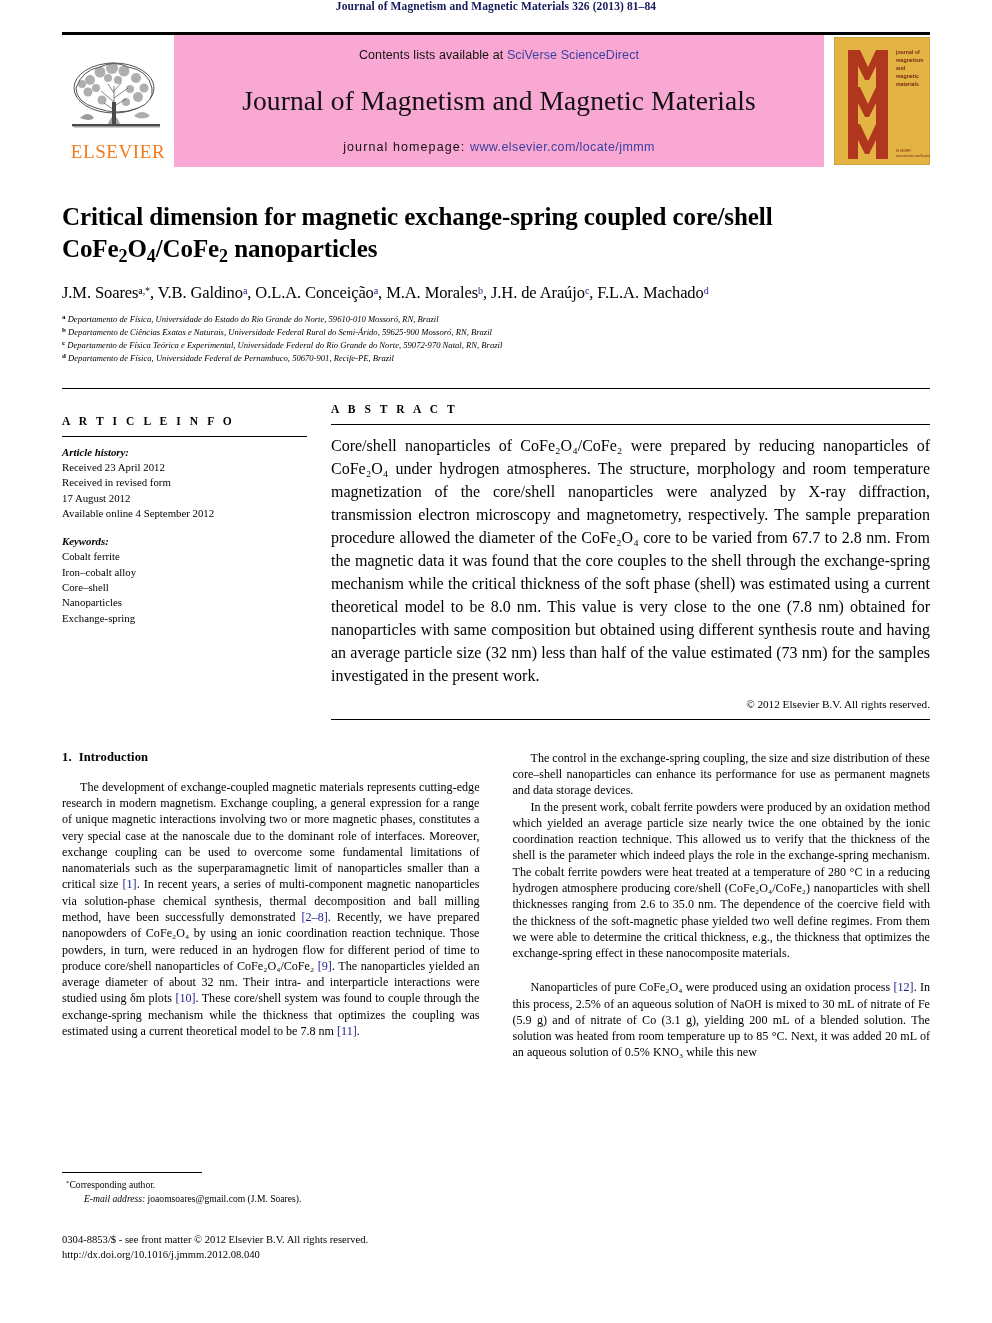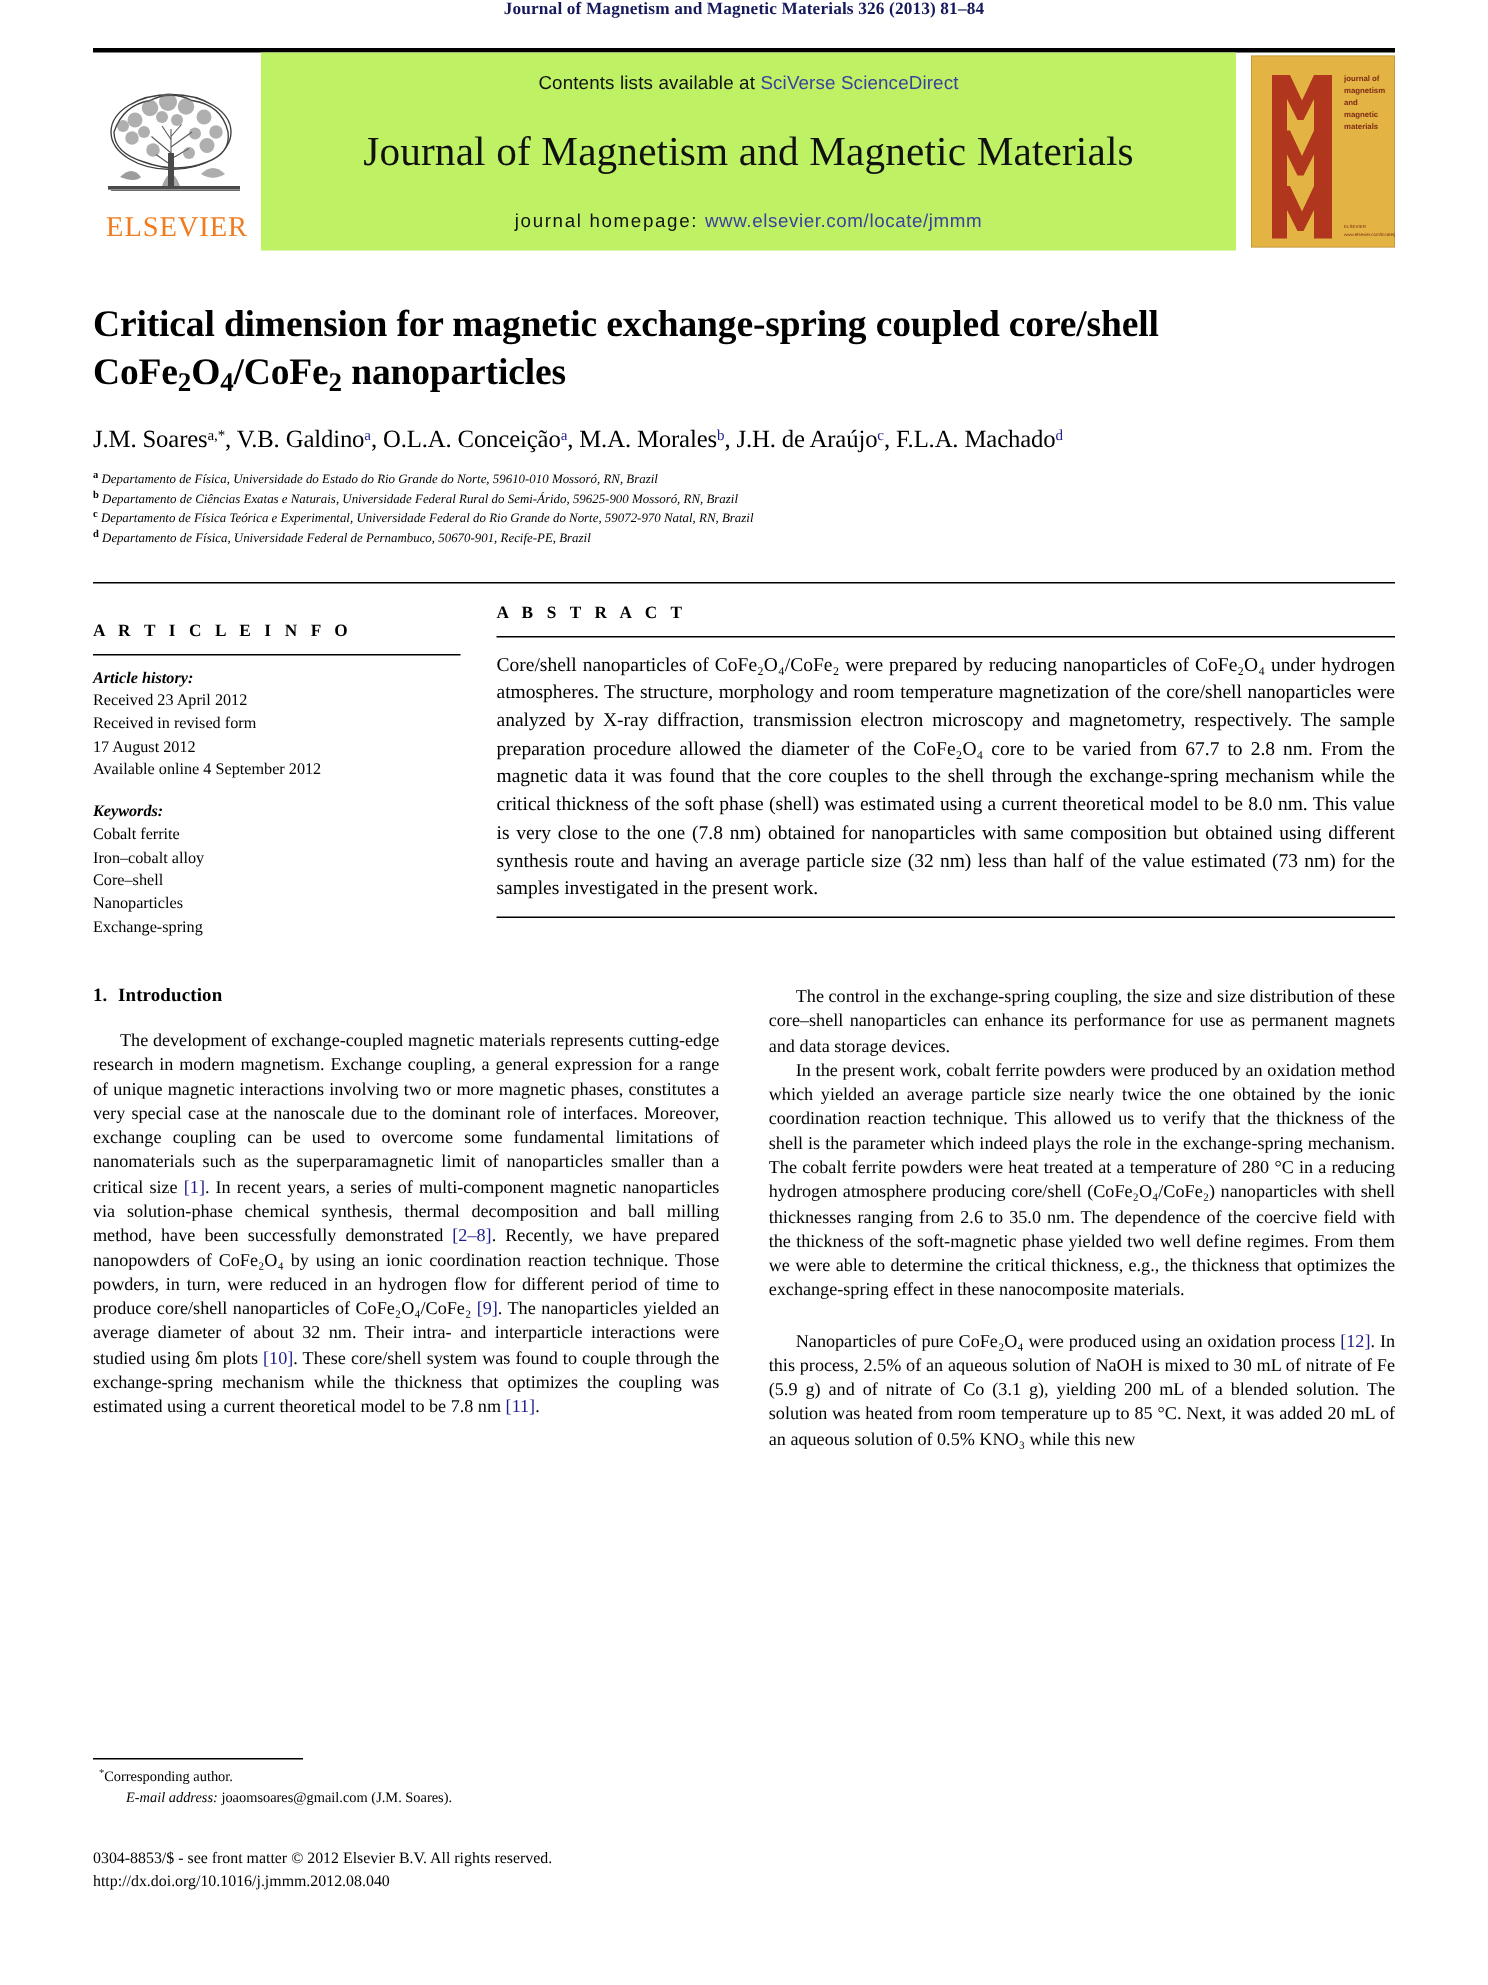--- a/index.html
+++ b/index.html
@@ -55,21 +55,21 @@
   .elsevier-word {
     font-family: "Liberation Serif", serif;
     font-size: 19px;
     letter-spacing: 0.6px;
     color: #f07c1f;
     line-height: 1;
     padding-bottom: 2px;
   }
   .banner {
     flex: 1 1 auto;
-    background: #bef264;
+    background: #f9a8d4;
     margin-left: 0;
     display: flex;
     flex-direction: column;
     align-items: center;
     justify-content: space-between;
     padding: 13px 0 13px 0;
     box-sizing: border-box;
   }
   .contents-line {
     font-family: "Liberation Sans", sans-serif;
@@ -148,21 +148,21 @@
     font-weight: bold;
     letter-spacing: 3.1px;
     font-family: "Liberation Serif", serif;
     margin-bottom: 9px;
   }
   .rule { border-top: 1px solid #000; }
   .info-body { font-size: 10.8px; line-height: 1.42; padding-top: 8px; }
   .info-body .ital { font-style: italic; font-weight: bold; }
   .kw-block { margin-top: 13px; }
   .abs-body {
-    font-size: 13px;
+    font-size: 16px;
     line-height: 1.44;
     text-align: justify;
     padding-top: 9px;
   }
   .copyright {
     text-align: right;
     font-size: 11.2px;
     margin-top: 11px;
   }
   .abs-rule-bottom { border-top: 1.5px solid #000; margin-top: 9px; }
@@ -352,20 +352,21 @@
           <div>Nanoparticles</div>
           <div>Exchange-spring</div>
         </div>
       </div>
     </div>
 
     <div class="col-abs">
       <div class="sec-label">A B S T R A C T</div>
       <div class="rule"></div>
       <div class="abs-body">Core/shell nanoparticles of CoFe₂O₄/CoFe₂ were prepared by reducing nanoparticles of CoFe₂O₄ under hydrogen atmospheres. The structure, morphology and room temperature magnetization of the core/shell nanoparticles were analyzed by X-ray diffraction, transmission electron microscopy and magnetometry, respectively. The sample preparation procedure allowed the diameter of the CoFe₂O₄ core to be varied from 67.7 to 2.8 nm. From the magnetic data it was found that the core couples to the shell through the exchange-spring mechanism while the critical thickness of the soft phase (shell) was estimated using a current theoretical model to be 8.0 nm. This value is very close to the one (7.8 nm) obtained for nanoparticles with same composition but obtained using different synthesis route and having an average particle size (32 nm) less than half of the value estimated (73 nm) for the samples investigated in the present work.</div>
+      <div class="copyright">© 2012 Elsevier B.V. All rights reserved.</div>
       <div class="abs-rule-bottom"></div>
     </div>
   </div>
 
   <div class="body-cols">
 
     <div class="bcol">
       <h2 class="section-head">
         <span class="num">1.</span><span>Introduction</span>
       </h2>

